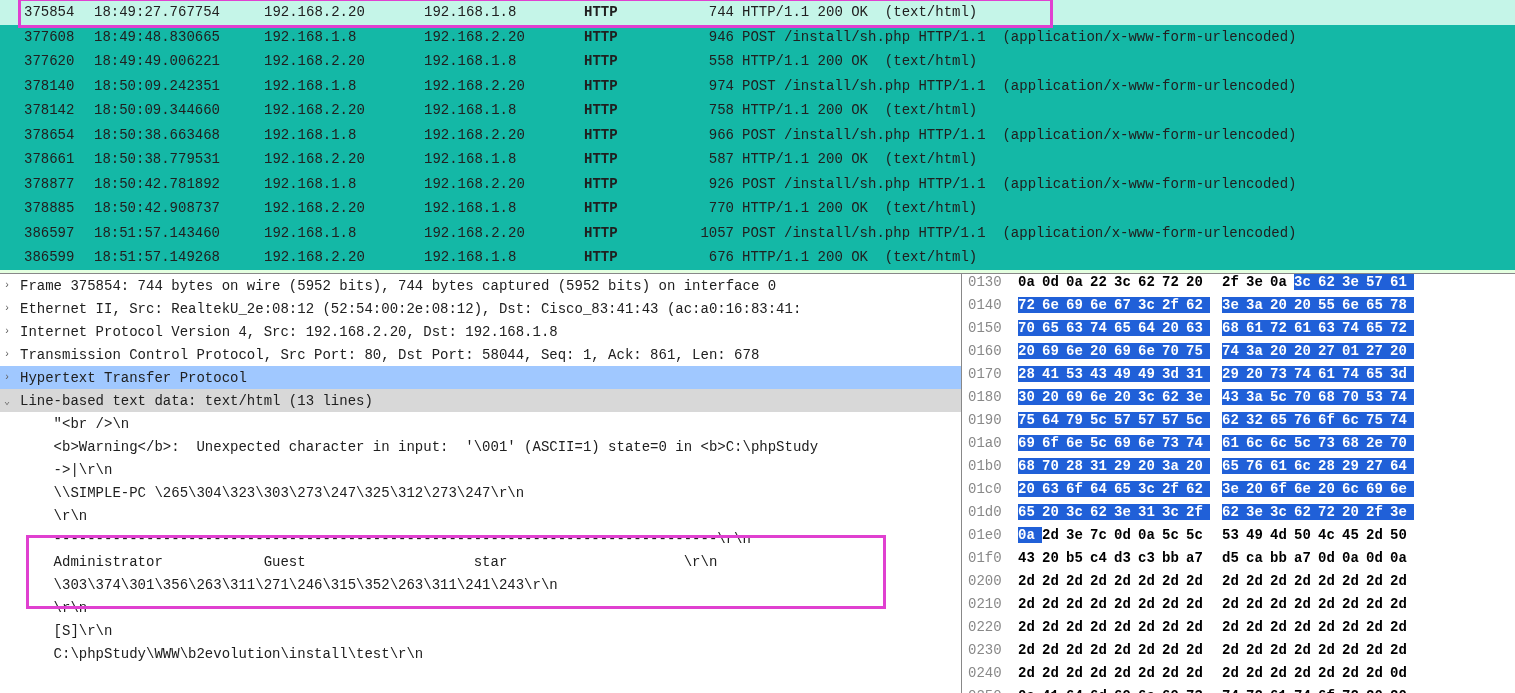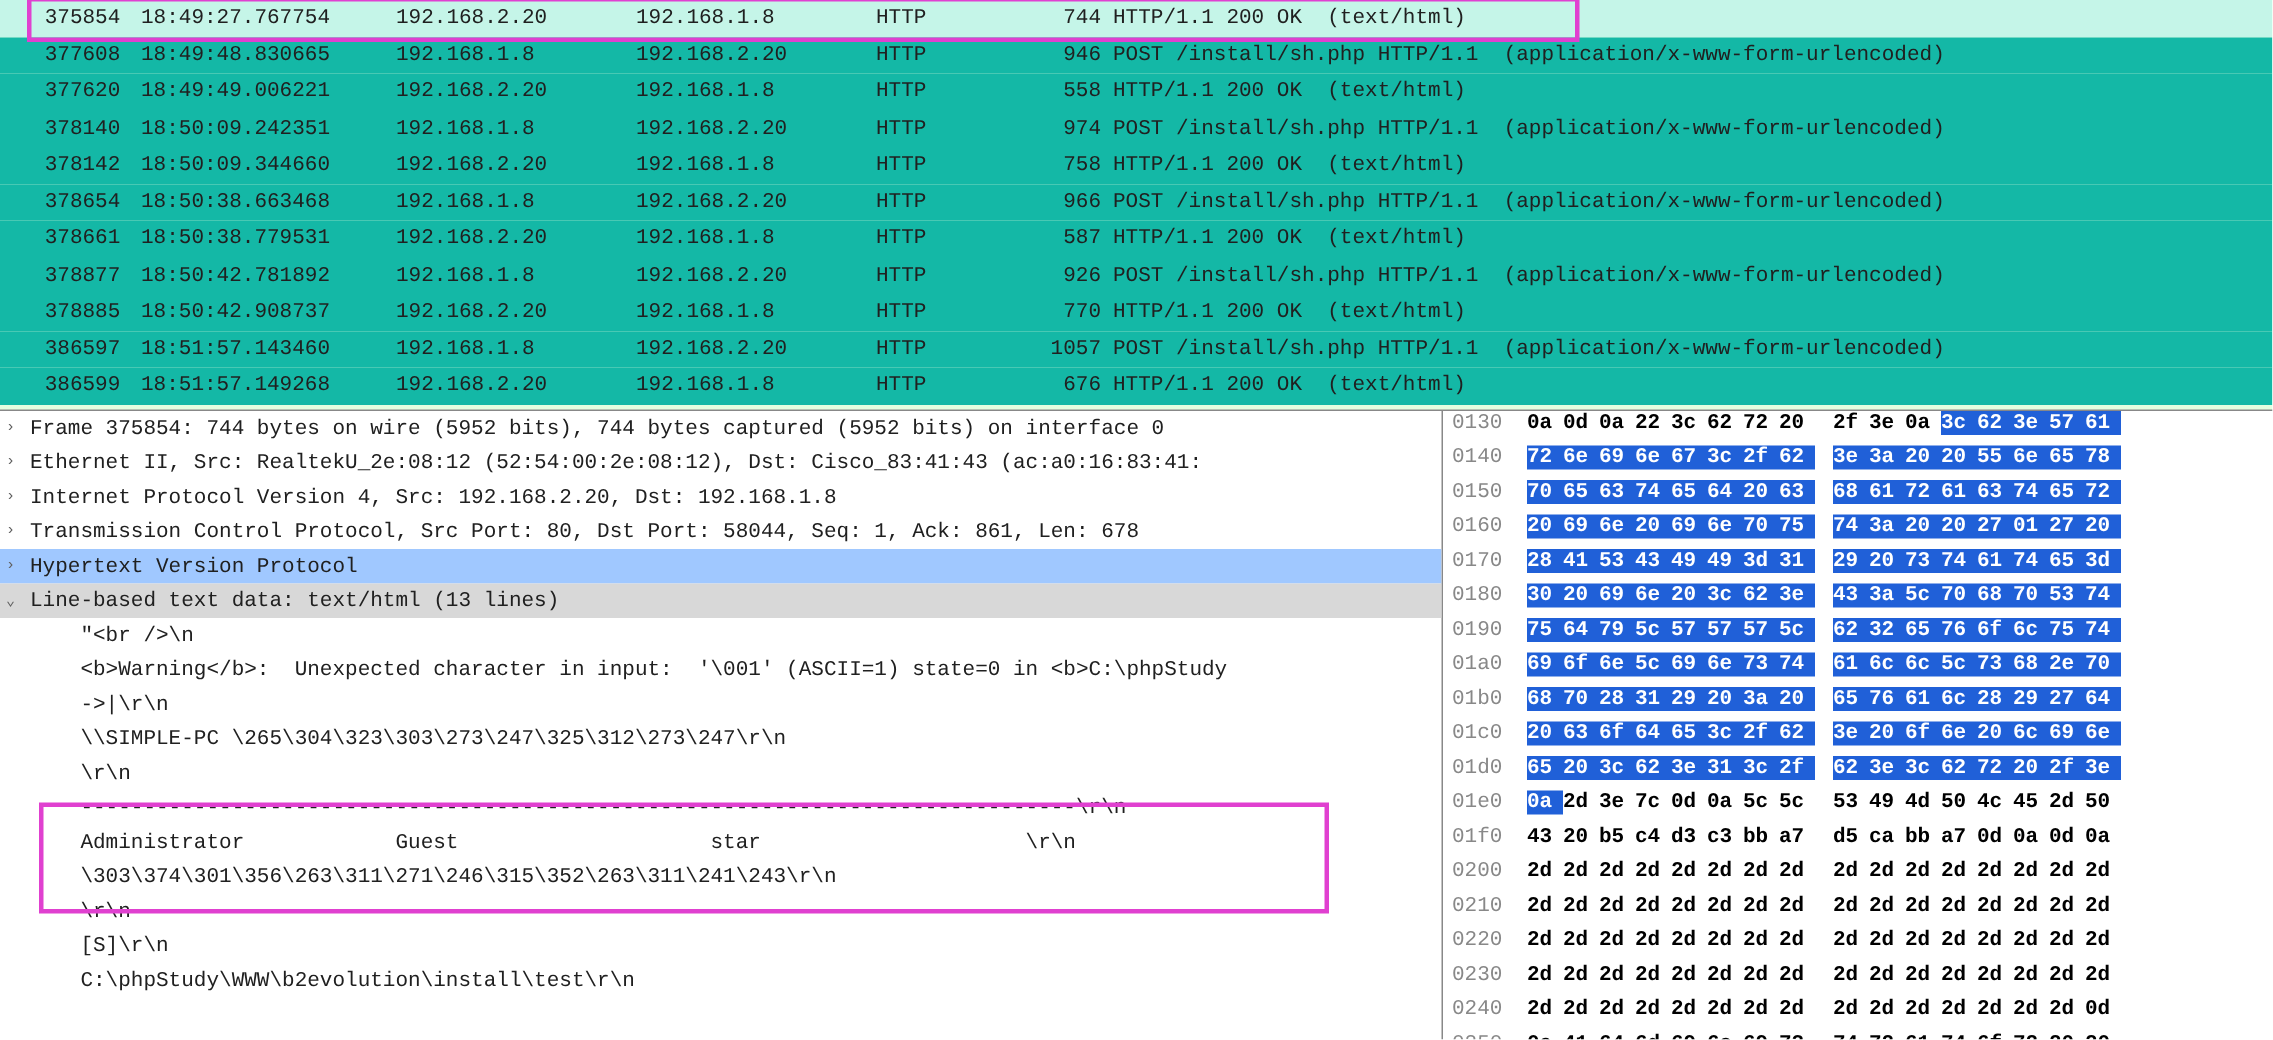--- a/index.html
+++ b/index.html
@@ -22,25 +22,25 @@
   height: 24.5px;
   align-items: center;
   padding-left: 24px;
   white-space: pre;
   color: #202020;
   background: #14b8a6;
 }
 .packet-row.selected {
   background: #c5f5e8;
 }
-.col-no { width: 70px; text-align: center; padding-right: 8px; }
+.col-no { width: 70px; text-align: left; padding-right: 8px; }
 .col-time { width: 170px; }
 .col-src { width: 160px; }
 .col-dst { width: 160px; }
-.col-proto { width: 110px; }
+.col-proto { width: 110px; font-weight: bold; }
 .col-len { width: 48px; text-align: right; padding-right: 8px; }
 .col-info { flex: 1; }
 
 .highlight-box-top {
   position: absolute;
   border: 3px solid #e040d0;
   pointer-events: none;
 }
 
 .bottom-panes {
@@ -129,21 +129,21 @@
     <div class="packet-row"><span class="col-no">386597</span><span class="col-time">18:51:57.143460</span><span class="col-src">192.168.1.8</span><span class="col-dst">192.168.2.20</span><span class="col-proto">HTTP</span><span class="col-len">1057</span><span class="col-info">POST /install/sh.php HTTP/1.1  (application/x-www-form-urlencoded)</span></div>
     <div class="packet-row"><span class="col-no">386599</span><span class="col-time">18:51:57.149268</span><span class="col-src">192.168.2.20</span><span class="col-dst">192.168.1.8</span><span class="col-proto">HTTP</span><span class="col-len">676</span><span class="col-info">HTTP/1.1 200 OK  (text/html)</span></div>
   </div>
 
 <div class="bottom-panes">
   <div class="details-pane" id="details-pane">
       <div class="tree-row"><span class="tree-arrow">›</span><span class="tree-text">Frame 375854: 744 bytes on wire (5952 bits), 744 bytes captured (5952 bits) on interface 0</span></div>
       <div class="tree-row"><span class="tree-arrow">›</span><span class="tree-text">Ethernet II, Src: RealtekU_2e:08:12 (52:54:00:2e:08:12), Dst: Cisco_83:41:43 (ac:a0:16:83:41:</span></div>
       <div class="tree-row"><span class="tree-arrow">›</span><span class="tree-text">Internet Protocol Version 4, Src: 192.168.2.20, Dst: 192.168.1.8</span></div>
       <div class="tree-row"><span class="tree-arrow">›</span><span class="tree-text">Transmission Control Protocol, Src Port: 80, Dst Port: 58044, Seq: 1, Ack: 861, Len: 678</span></div>
-      <div class="tree-row highlighted"><span class="tree-arrow">›</span><span class="tree-text">Hypertext Version Protocol</span></div>
+      <div class="tree-row highlighted"><span class="tree-arrow">›</span><span class="tree-text">Hypertext Transfer Protocol</span></div>
       <div class="tree-row gray"><span class="tree-arrow">⌄</span><span class="tree-text">Line-based text data: text/html (13 lines)</span></div>
       <div class="tree-row"><span class="tree-arrow"></span><span class="tree-text">    "&lt;br /&gt;\n</span></div>
       <div class="tree-row"><span class="tree-arrow"></span><span class="tree-text">    &lt;b&gt;Warning&lt;/b&gt;:  Unexpected character in input:  '\001' (ASCII=1) state=0 in &lt;b&gt;C:\phpStudy</span></div>
       <div class="tree-row"><span class="tree-arrow"></span><span class="tree-text">    -&gt;|\r\n</span></div>
       <div class="tree-row"><span class="tree-arrow"></span><span class="tree-text">    \\SIMPLE-PC \265\304\323\303\273\247\325\312\273\247\r\n</span></div>
       <div class="tree-row"><span class="tree-arrow"></span><span class="tree-text">    \r\n</span></div>
       <div class="tree-row"><span class="tree-arrow"></span><span class="tree-text">    -------------------------------------------------------------------------------\r\n</span></div>
       <div class="tree-row"><span class="tree-arrow"></span><span class="tree-text">    Administrator            Guest                    star                     \r\n</span></div>
       <div class="tree-row"><span class="tree-arrow"></span><span class="tree-text">    \303\374\301\356\263\311\271\246\315\352\263\311\241\243\r\n</span></div>
       <div class="tree-row"><span class="tree-arrow"></span><span class="tree-text">    \r\n</span></div>

